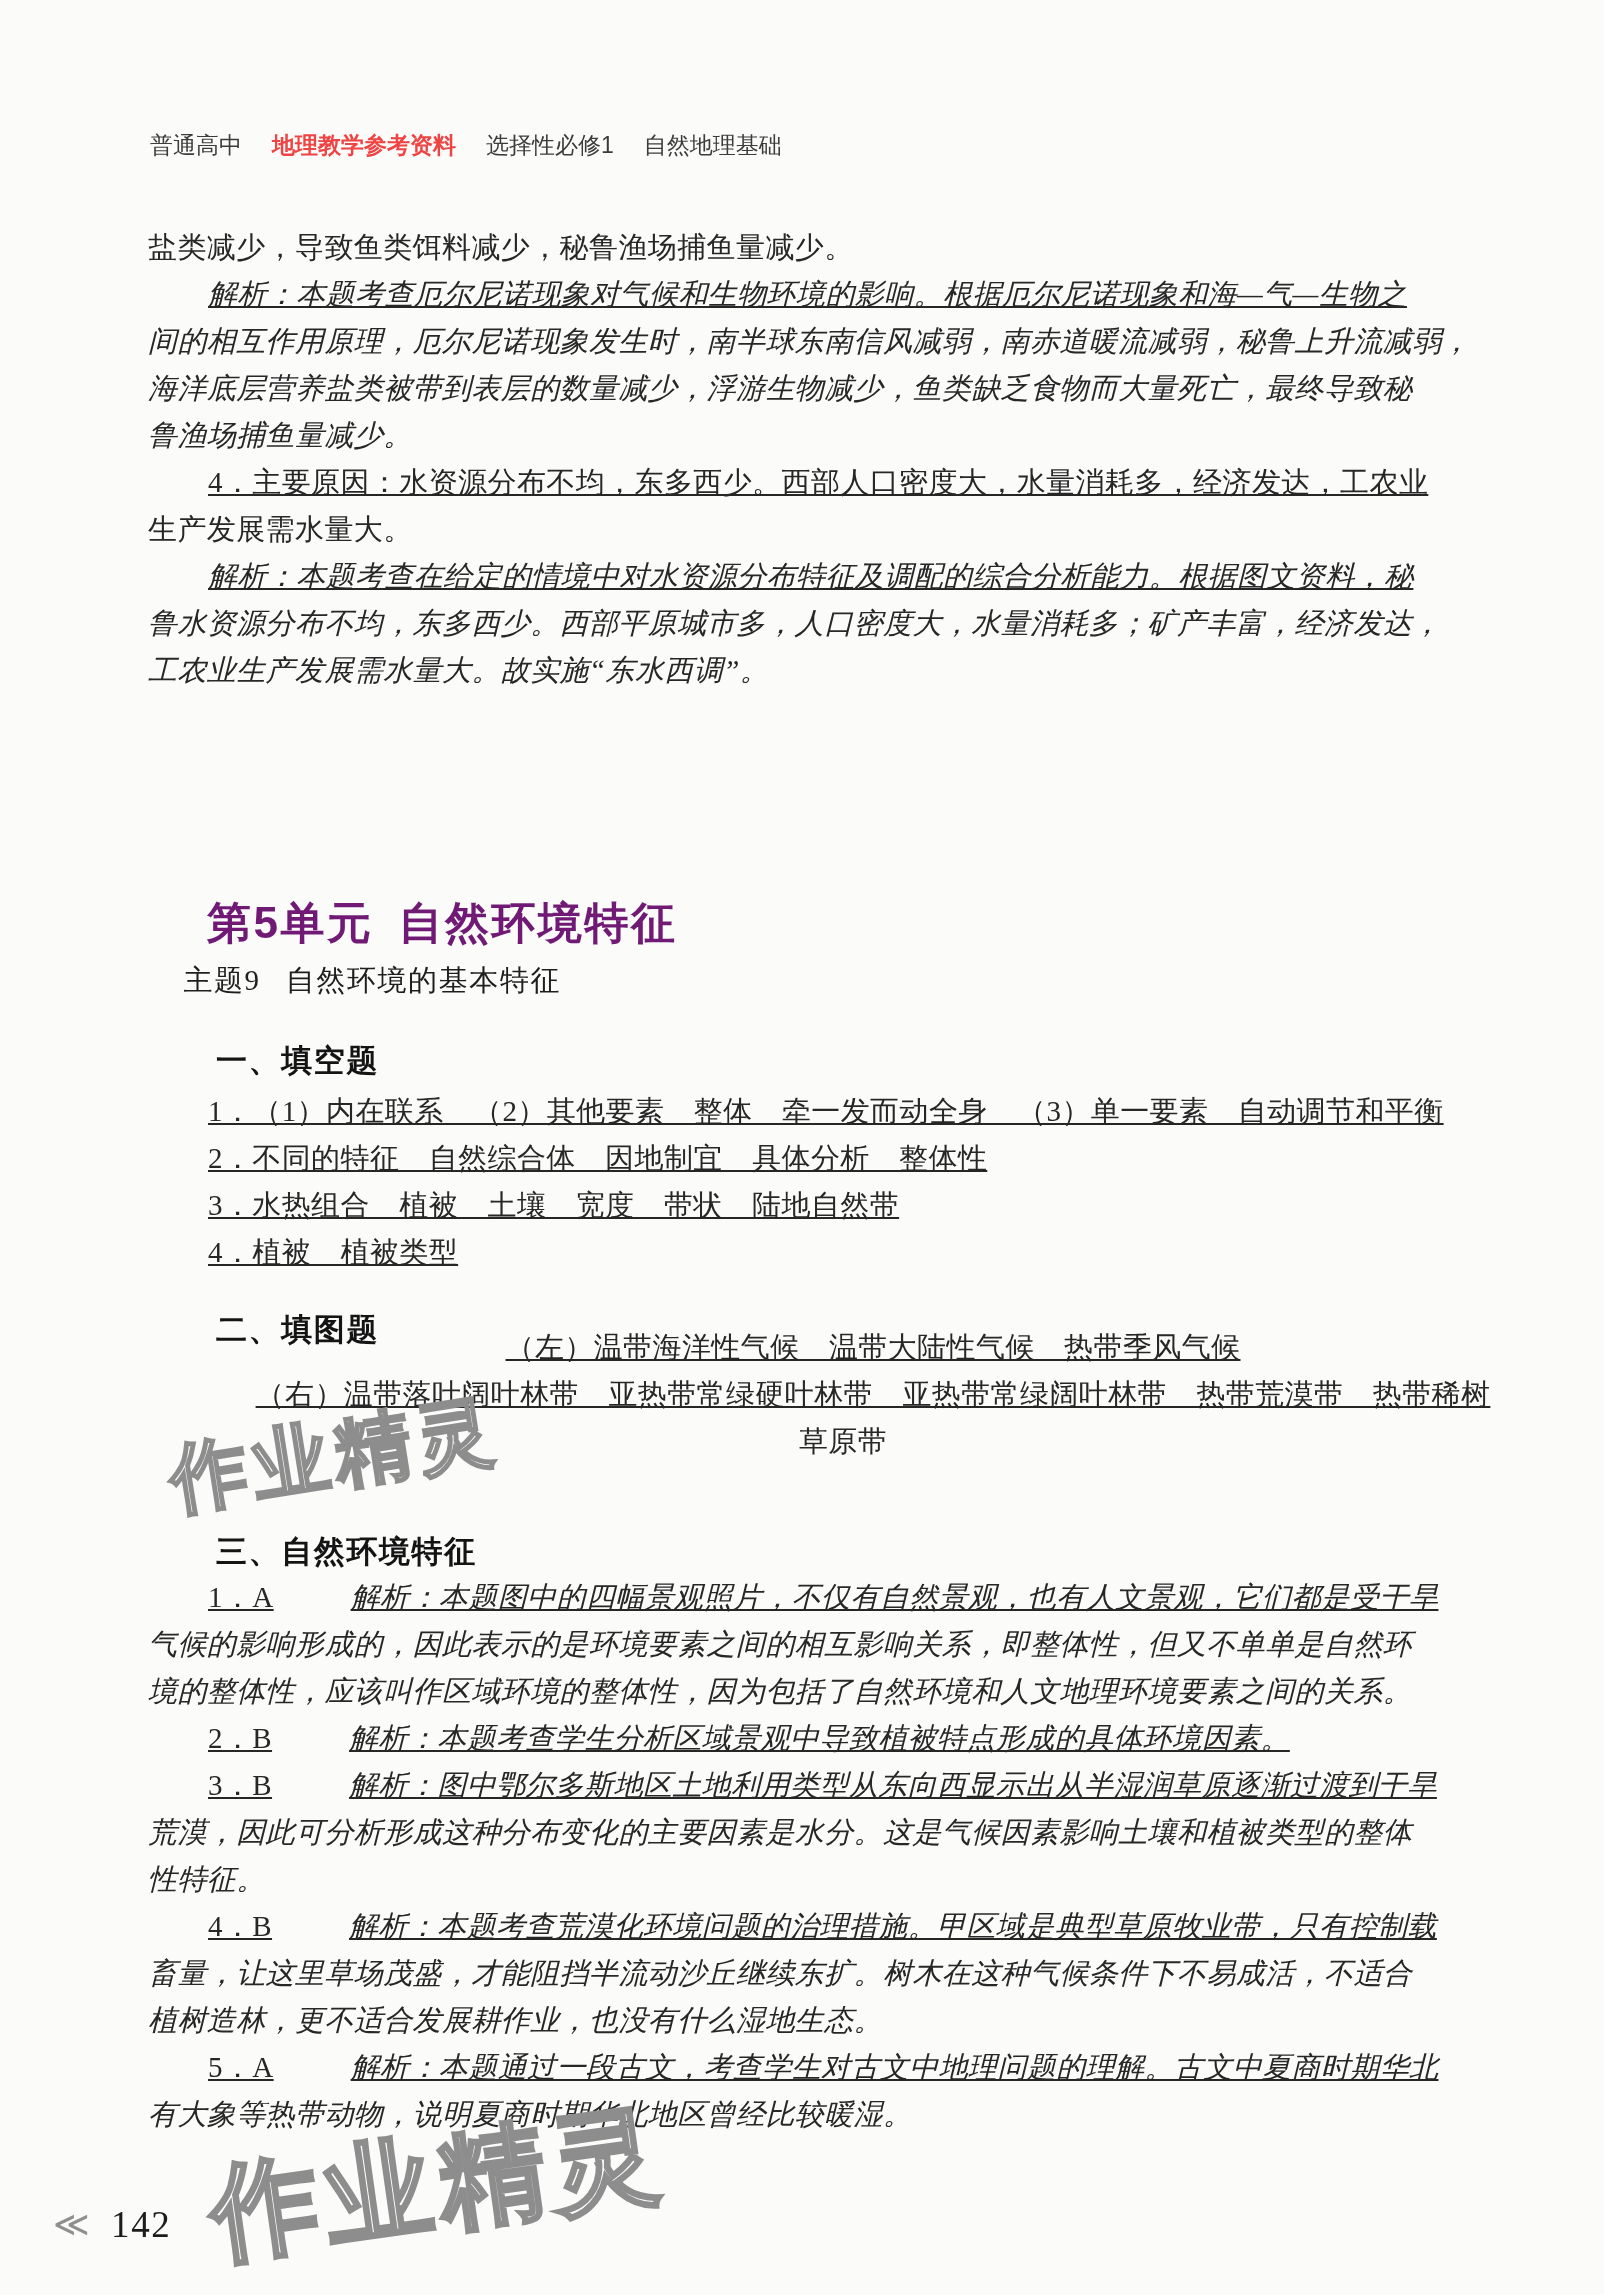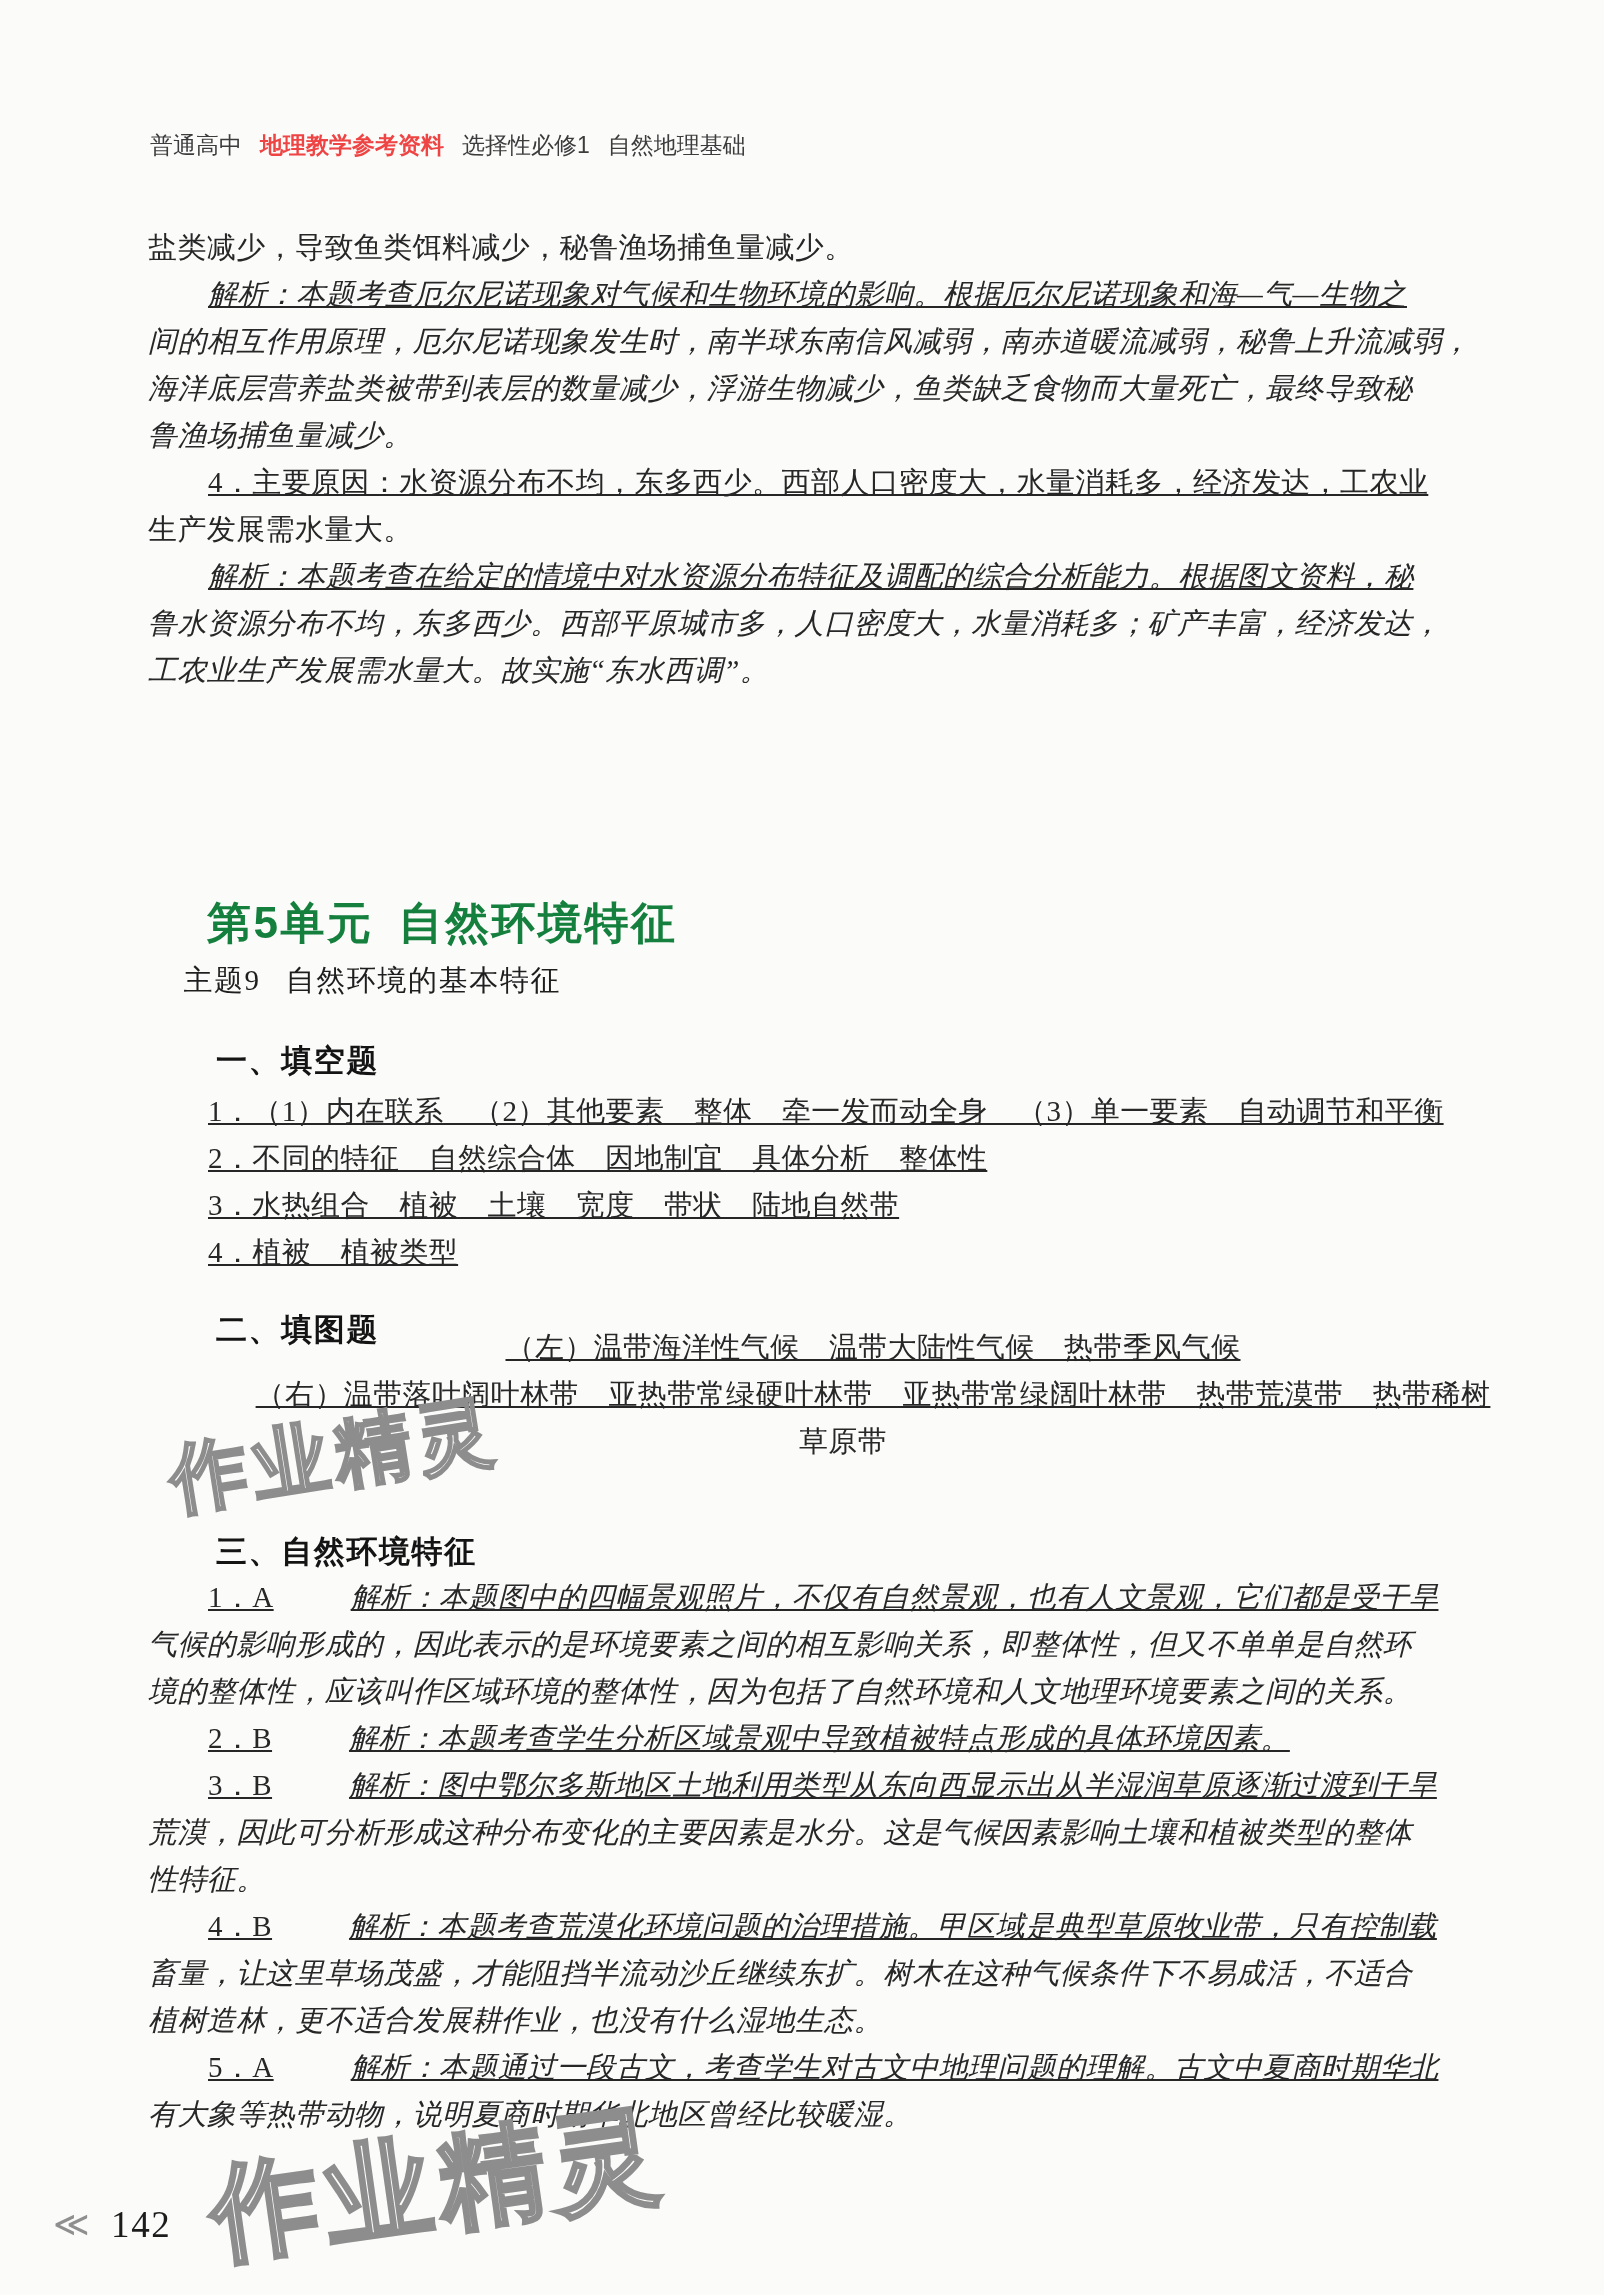--- a/index.html
+++ b/index.html
@@ -3,33 +3,33 @@
 <meta charset="utf-8">
 <style>
   html,body{margin:0;padding:0;background:#e8e8e8;}
   .page{
     position:relative;width:1604px;height:2295px;margin:0 auto;
     background:#fbfbfa;overflow:hidden;
     font-family:"Liberation Serif",serif;color:#262626;
   }
   .abs{position:absolute;}
   
-  .hdr{left:150px;top:130px;display:flex;align-items:baseline;gap:18px;
+  .hdr{left:150px;top:130px;display:flex;align-items:baseline;gap:30px;
        font-family:"Liberation Sans",sans-serif;font-size:23px;color:#3c3c3c;white-space:pre;}
   .hdr .b{font-weight:bold;color:#ef4444;}
   
   .textblock{left:148px;width:1390px;}
   .line{height:47px;line-height:47px;font-size:29px;white-space:pre;letter-spacing:0.4px;}
   .line.indent{padding-left:60px;text-decoration:underline;}
   .run{color:#272727;}
   .kai{font-style:italic;}
   .gap{display:inline-block;width:77px;}
   
   .unit{left:148px;top:844px;font-family:"Liberation Sans",sans-serif;font-weight:bold;
-        font-size:44px;color:#15803d;letter-spacing:2.5px;white-space:pre;}
+        font-size:44px;color:#701a75;letter-spacing:2.5px;white-space:pre;}
   .unit .hgap,.topic .hgap{display:inline-block;width:25px;}
   .topic{left:148px;top:928px;font-size:29px;color:#1e1e1e;letter-spacing:1.6px;white-space:pre;}
   .sec-title{left:216px;font-family:Liberation Serif, serif;font-weight:bold;
              font-size:31px;color:#141414;letter-spacing:1.6px;white-space:pre;}
   .st1{top:1040px;} .st2{top:1309px;} .st3{top:1531px;}
   .sb1{top:1088px;} .sb2{top:1324px;text-align:center;} .sb3{top:1574px;}
   
   .wm{font-family:"Liberation Sans",sans-serif;font-weight:bold;color:transparent;
       -webkit-text-stroke:2.5px #8d8d8d;white-space:nowrap;pointer-events:none;}
   .wm1{left:171px;top:1430px;font-size:77px;letter-spacing:5.8px;transform:rotate(-9deg);transform-origin:left center;}

